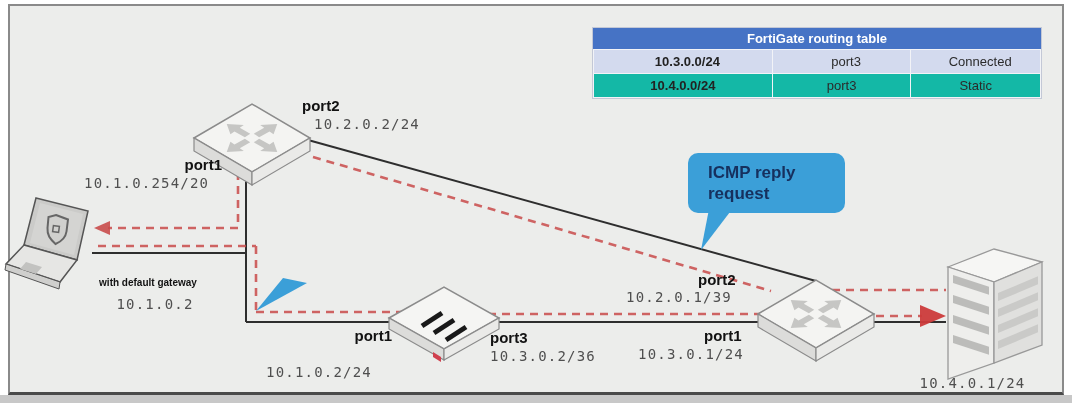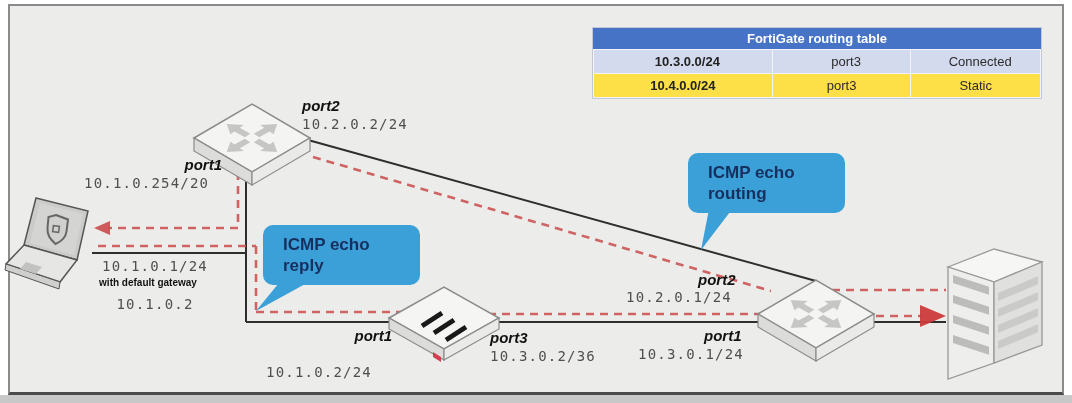--- a/index.html
+++ b/index.html
@@ -4,42 +4,42 @@
 <style>
   html,body{margin:0;padding:0;background:#ffffff;}
   #stage{position:relative;width:1072px;height:403px;background:#ffffff;overflow:hidden;
          font-family:"Liberation Sans",sans-serif;}
   #panel{position:absolute;left:8px;top:4px;width:1052px;height:386px;
          background:#ecedeb;border:2px solid #8a8a8a;border-bottom:3px solid #4a4a4a;}
   #bottom-band{position:absolute;left:0;top:395px;width:1072px;height:8px;background:#c8c8c8;}
   #net-svg{position:absolute;left:0;top:0;width:1072px;height:403px;}
 
   .lbl{position:absolute;white-space:nowrap;}
-  .port{font-weight:bold;font-size:15px;color:#121212;font-style:italic;}
+  .port{font-weight:bold;font-size:15px;color:#121212;}
   .ip{font-family:"DejaVu Sans Mono",monospace;font-size:14px;color:#4f4f4f;letter-spacing:1.2px;}
   .note{font-weight:bold;font-size:10px;color:#121212;}
   .ctr{text-align:center;}
   .rgt{text-align:right;}
 
   
   .bubble{position:absolute;background:#3b9fd8;border-radius:10px;color:#16305e;
           font-weight:bold;font-size:17px;line-height:1.24;padding:9px 12px 9px 20px;
           width:125px;}
 
   
   #rtable{position:absolute;left:592px;top:27px;width:448px;border:1px solid #c3c8d6;
           box-shadow:0 0 0 1px #e7e9ef inset;}
   #rtable .title{background:#4673c5;color:#ffffff;font-weight:bold;font-size:13px;
                  text-align:center;padding:3px 0;}
   #rtable table{border-collapse:collapse;width:100%;font-size:13px;color:#2b2b2b;}
   #rtable td{text-align:center;padding:4px 2px;border:1px solid #f2f3f7;}
   #rtable .colhead td{background:#dbe0ef;color:#333;padding:5px 2px;}
   #rtable .r1 td{background:#e9edf7;}
   #rtable .r2 td{background:#d3daee;padding-left:11px;}
-  #rtable .r3 td{background:#fde047;}
+  #rtable .r3 td{background:#14b8a6;}
   #rtable td.c1{width:40%;font-weight:bold;color:#222;}
   #rtable td.c2{width:31%;}
   #rtable td.c3{width:29%;}
 </style>
 </head>
 <body>
 
 <div id="stage">
   <div id="panel"></div>
   <div id="bottom-band"></div>
@@ -149,38 +149,37 @@
       </tr>
       <tr class="r3">
         <td class="c1">10.4.0.0/24</td>
         <td class="c2">port3</td>
         <td class="c3">Static</td>
       </tr>
     </tbody>
       </table>
   </div>
 
-  <div class="bubble" style="left:263px;top:225px;">ICMP echo reply</div>
-  <div class="bubble" style="left:688px;top:153px;">ICMP echo routing</div>
+  <div class="bubble" style="left:688px;top:153px;">ICMP reply request</div>
 
   <div class="lbl port" style="left:302px;top:97px;">port2</div>
-  <div class="lbl ip" style="left:302px;top:116px;">10.2.0.2/24</div>
+  <div class="lbl ip" style="left:314px;top:116px;">10.2.0.2/24</div>
 
   <div class="lbl port rgt" style="left:170px;top:156px;width:52px;">port1</div>
   <div class="lbl ip" style="left:84px;top:175px;">10.1.0.254/20</div>
 
-  <div class="lbl ip ctr" style="left:88px;top:258px;width:134px;">10.1.0.1/24</div>
   <div class="lbl note ctr" style="left:53px;top:277px;width:190px;">with default gateway</div>
   <div class="lbl ip ctr" style="left:88px;top:296px;width:134px;">10.1.0.2</div>
 
   <div class="lbl port rgt" style="left:340px;top:327px;width:52px;">port1</div>
   <div class="lbl ip" style="left:266px;top:364px;text-align:center;">10.1.0.2/24</div>
 
   <div class="lbl port" style="left:490px;top:329px;">port3</div>
   <div class="lbl ip" style="left:490px;top:348px;">10.3.0.2/36</div>
 
   <div class="lbl port" style="left:698px;top:271px;">port2</div>
-  <div class="lbl ip" style="left:626px;top:289px;">10.2.0.1/24</div>
+  <div class="lbl ip" style="left:626px;top:289px;">10.2.0.1/39</div>
 
   <div class="lbl port" style="left:704px;top:327px;">port1</div>
   <div class="lbl ip" style="left:638px;top:346px;">10.3.0.1/24</div>
 
+  <div class="lbl ip ctr" style="left:905px;top:375px;width:135px;">10.4.0.1/24</div>
 </div>
 
 </body></html>

